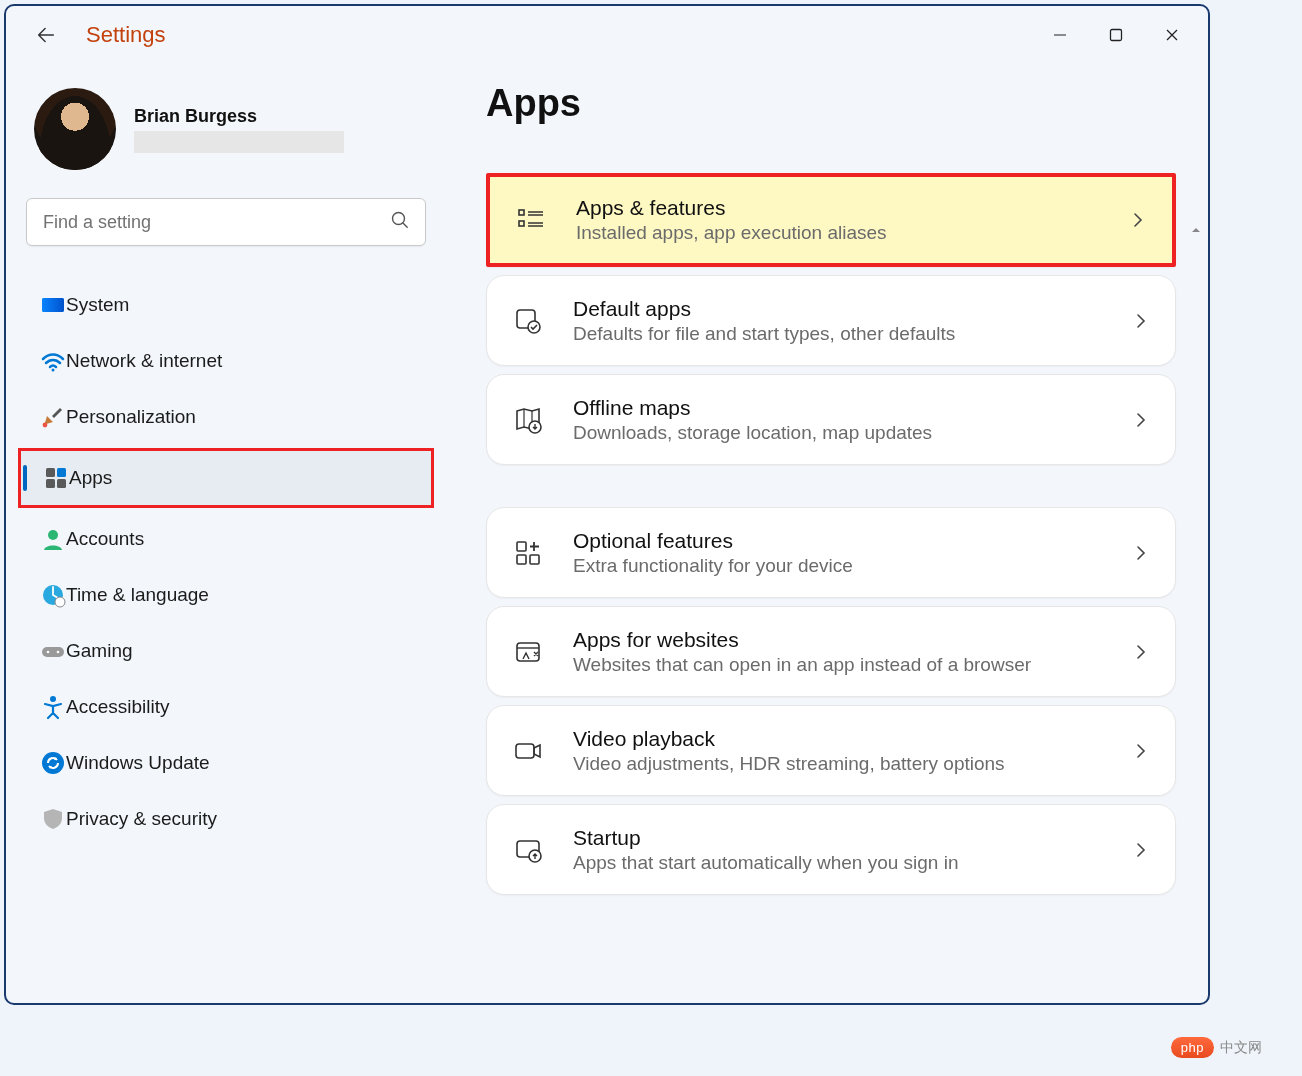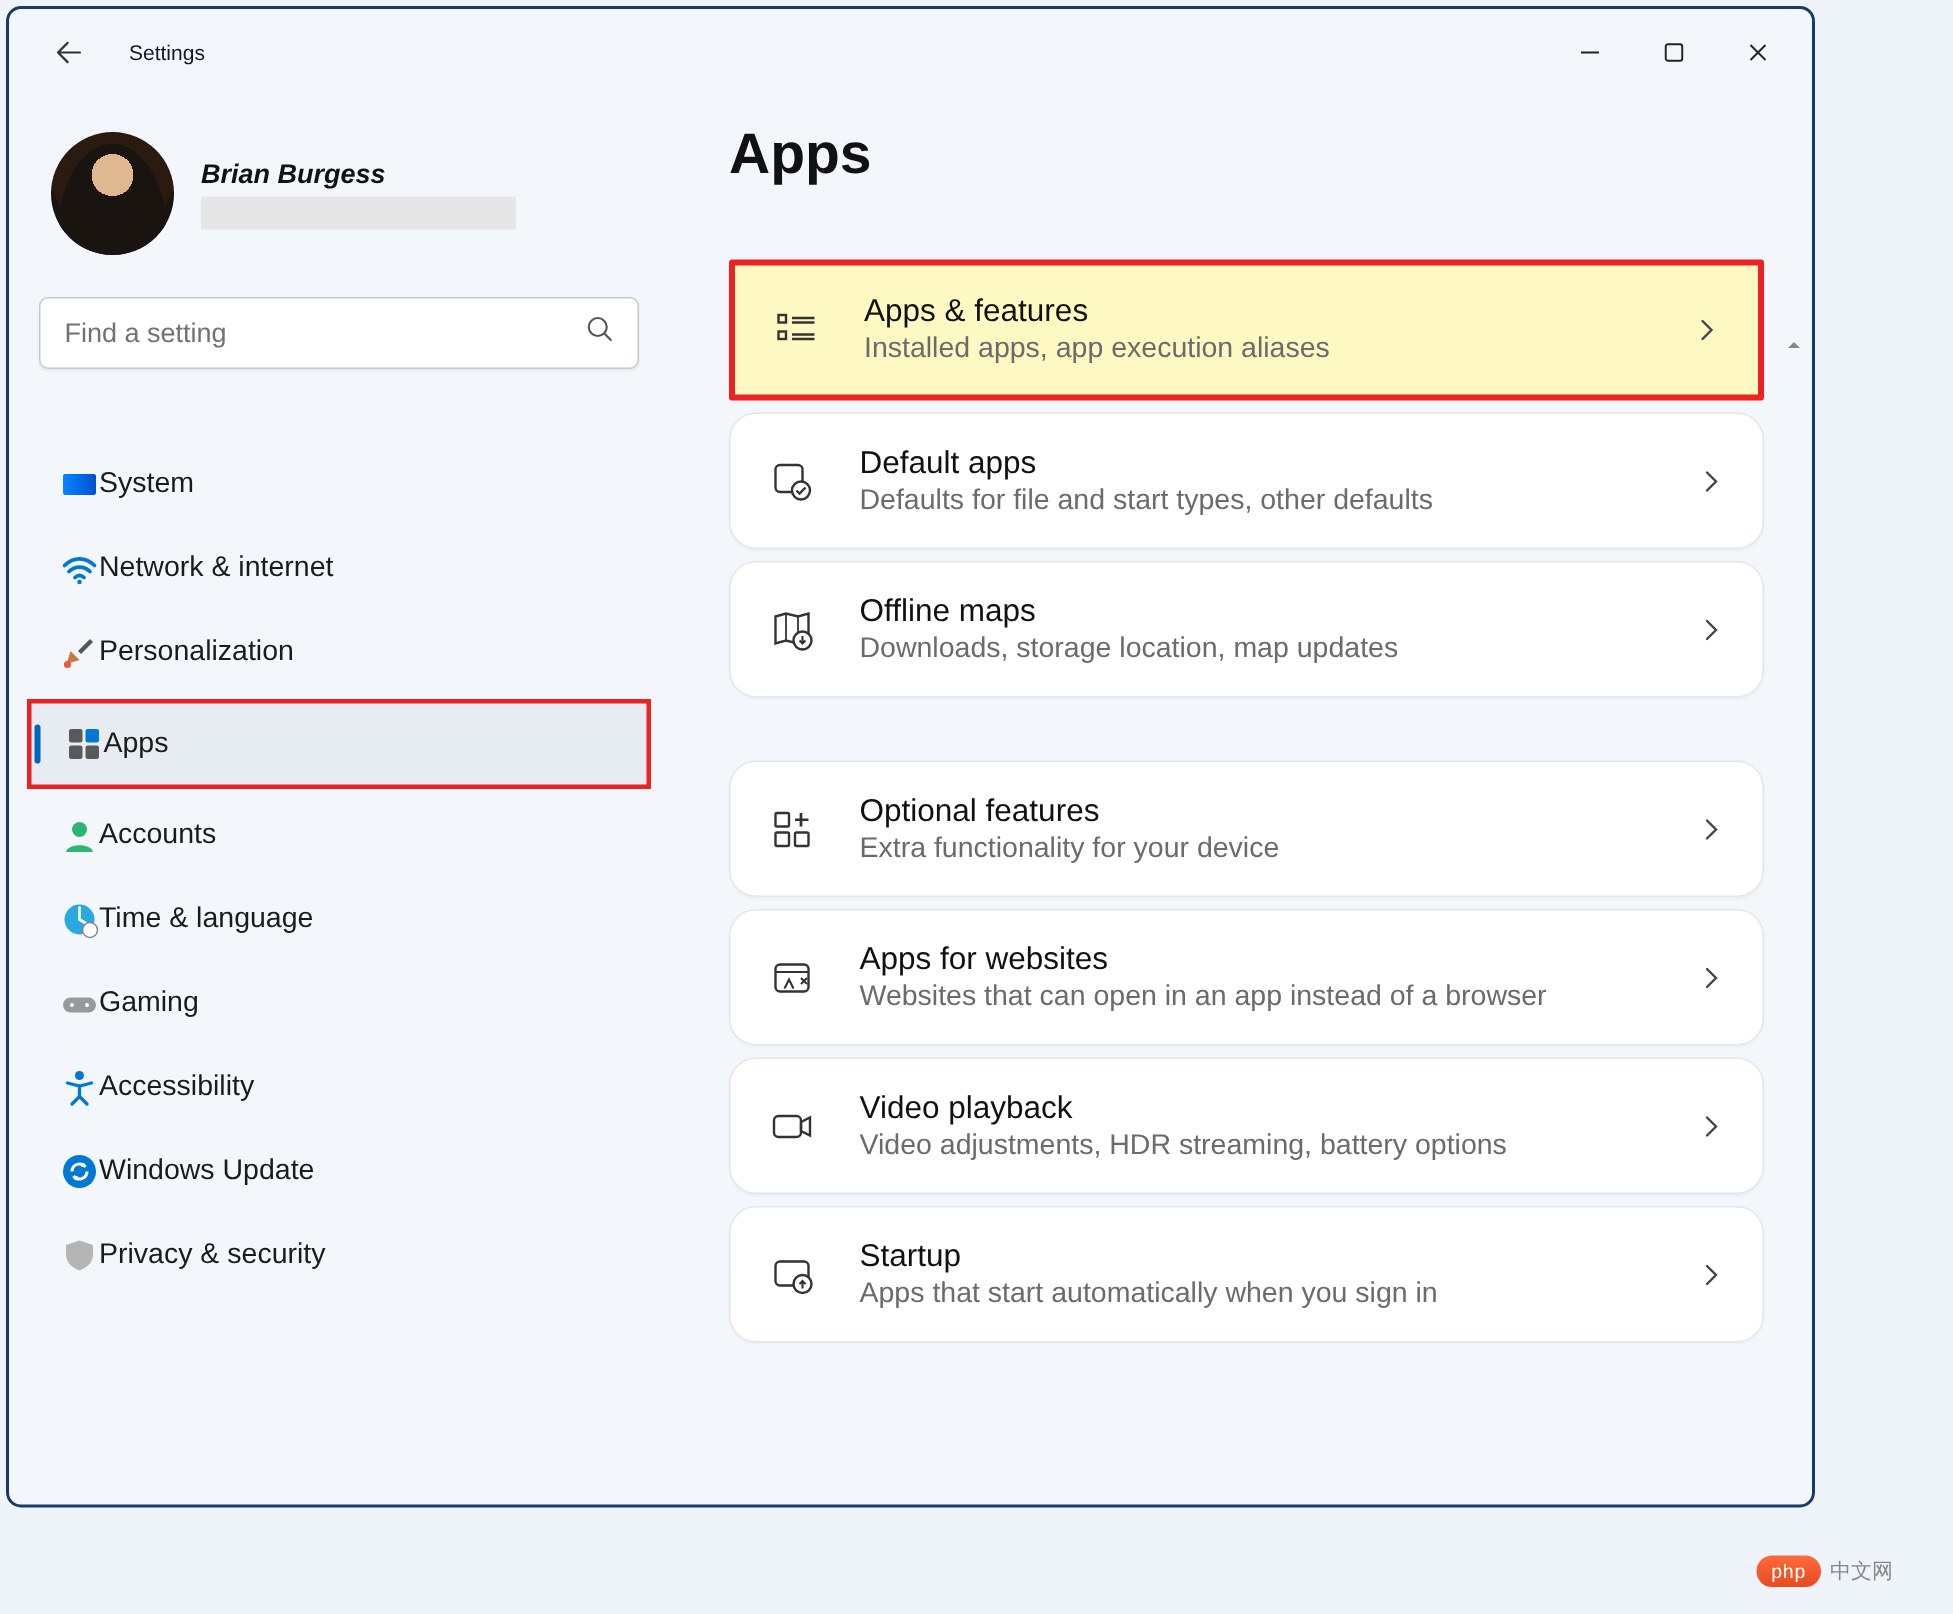--- a/index.html
+++ b/index.html
@@ -1,32 +1,32 @@
 <!DOCTYPE html>
 <html><head>
 <meta charset="utf-8">
 <style>
 * { margin: 0; padding: 0; box-sizing: border-box; font-family: "Segoe UI Variable", "Segoe UI", -apple-system, sans-serif; }
 body { width: 1302px; height: 1076px; background: #eef4fa; position: relative; }
 .window { width: 1206px; height: 1001px; position: absolute; left: 4px; top: 4px; background: #f3f7fc; border: 2px solid #1a3a6e; border-radius: 10px; overflow: hidden; display: flex; flex-direction: column; }
 .titlebar { height: 58px; display: flex; align-items: center; padding: 0 8px 0 20px; }
 .back-btn { width: 40px; height: 40px; display:flex; align-items:center; justify-content:center; border-radius:6px; }
 .back-btn svg { width: 22px; height: 22px; }
-.title-text { font-size: 14px; margin-left: 20px; color: #0f172a; }
+.title-text { font-size: 22px; margin-left: 20px; color: #c2410c; }
 .win-controls { margin-left: auto; display:flex; }
 .win-btn { width: 56px; height: 44px; display:flex; align-items:center; justify-content:center; }
 .win-btn svg { width: 14px; height: 14px; }
 .body-area { flex:1; display:flex; min-height:0; }
 .sidebar { width: 440px; padding: 24px 20px 0 20px; display:flex; flex-direction:column; }
-.user-block { display:flex; align-items:center; gap: 18px; margin-bottom: 28px; padding-left: 8px; font-style: italic; }
+.user-block { display:flex; align-items:center; gap: 18px; margin-bottom: 28px; padding-left: 8px; }
 .avatar { width: 82px; height: 82px; border-radius: 50%; background: radial-gradient(circle at 50% 30%, #d4b896 0 18%, #2a1a10 18% 60%, #1a1410 60% 100%); background-color:#fce9e9; overflow:hidden; position:relative; }
 .avatar::before { content:""; position:absolute; inset:0; background: radial-gradient(circle at 50% 35%, #e0b890 0 14px, transparent 14px), radial-gradient(ellipse at 50% 80%, #1a1410 0 36px, transparent 36px); }
 .user-name { font-size: 18px; font-weight: 600; color: #111; }
 .user-sub-block { width: 210px; height: 22px; background: #e6e6e6; margin-top:4px; }
-.search-wrap { position:relative; margin-bottom: 52px; }
+.search-wrap { position:relative; margin-bottom: 34px; }
 .search-input { width: 100%; height: 48px; border: 1px solid #c9c9c9; background:#fff; border-radius: 6px; padding: 0 48px 0 16px; font-size: 18px; color:#555; outline:none; box-shadow: 0 1px 2px rgba(0,0,0,.06); }
 .search-input::placeholder { color: #727272; }
 .search-icon-pos { position:absolute; right:16px; top:50%; transform:translateY(-50%); }
 .nav-list { display:flex; flex-direction:column; gap: 6px; }
 .nav-item { height: 50px; display:flex; align-items:center; padding: 0 14px; border-radius: 6px; position:relative; cursor:default; }
 .nav-item.selected { background: #e7ecf2; }
 .nav-item.selected::before { content:""; position:absolute; left:2px; top:14px; bottom:14px; width:4px; background:#0067c0; border-radius:2px; }
 .nav-icon { width:26px; height:26px; display:flex; align-items:center; justify-content:center; }
 .nav-icon svg { width:26px; height:26px; }
 .nav-label { font-size: 19px; color:#1b1b1b; }

